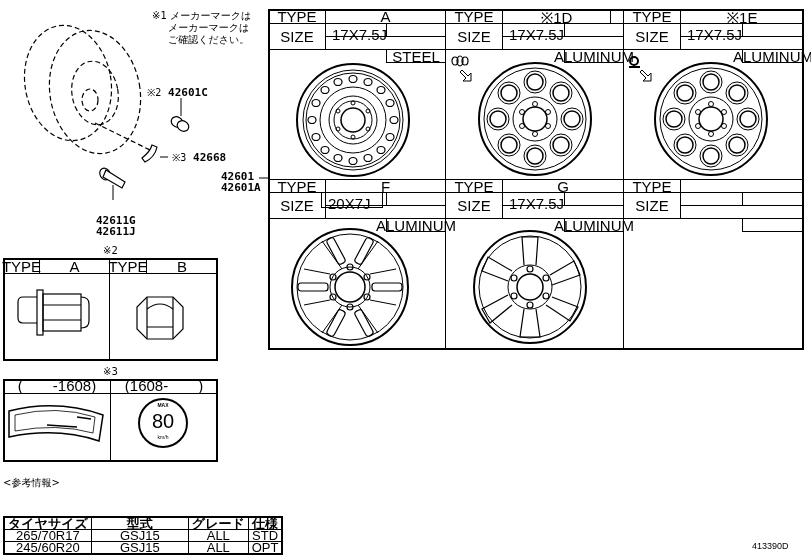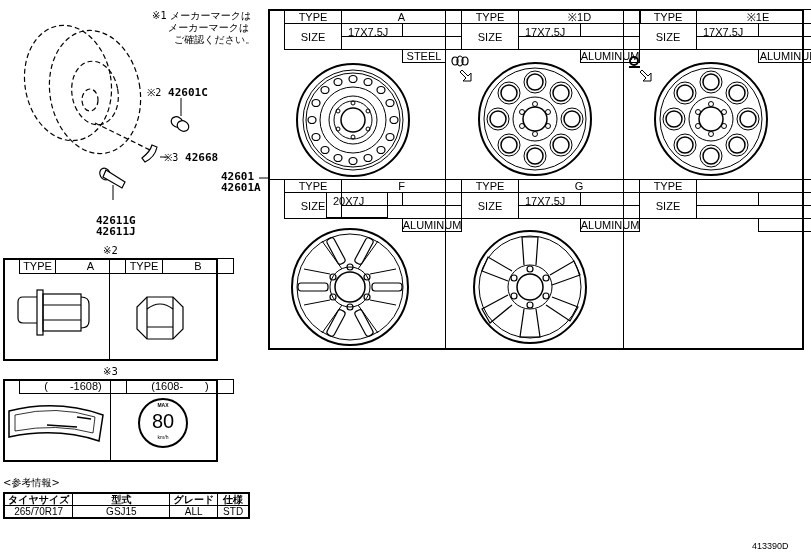--- a/index.html
+++ b/index.html
@@ -1,24 +1,24 @@
 <!DOCTYPE html>
 <html><head>
 <meta charset="utf-8">
 <style>
   html,body{margin:0;padding:0;background:#fff;}
   body{width:811px;height:560px;position:relative;overflow:hidden;font-family:"Liberation Sans",sans-serif;color:#000;}
   .abs{position:absolute;}
   .lbl{font-family:"DejaVu Sans Mono","Liberation Mono",monospace;font-weight:bold;font-size:11px;line-height:11px;white-space:nowrap;}
   .note{font-family:"DejaVu Sans",sans-serif;font-size:10px;line-height:12px;white-space:nowrap;}
-  .cell{position:absolute;border:1px solid #000;box-sizing:border-box;font-size:11px;display:flex;align-items:center;justify-content:center;white-space:nowrap;margin-left:16px;}
+  .cell{position:absolute;border:1px solid #000;box-sizing:border-box;font-size:15px;display:flex;align-items:center;justify-content:center;white-space:nowrap;}
   .cell.left{justify-content:flex-start;padding-left:6px;align-items:flex-start;padding-top:2px;}
   .box{position:absolute;border:1px solid #000;box-sizing:border-box;}
   svg{position:absolute;overflow:visible;}
-  table.ref{position:absolute;border-collapse:collapse;font-size:10px;}
+  table.ref{position:absolute;border-collapse:collapse;font-size:13px;margin-top:24px;}
   table.ref td{border:1px solid #000;padding:0 3px;text-align:center;height:11px;line-height:11px;white-space:nowrap;}
   table.ref{border:2px solid #000;}
 </style>
 </head>
 <body>
 
 <div>
   <svg width="811" height="560" style="left:0;top:0;">
     <g fill="none" stroke="#000" stroke-width="1.2" stroke-dasharray="5,3">
       <ellipse cx="68" cy="83" rx="43" ry="58" transform="rotate(-10 68 83)"></ellipse>
@@ -43,28 +43,28 @@
     </g>
     <line x1="113" y1="185" x2="113" y2="200" stroke="#000" stroke-width="1"></line>
 
     <line x1="259" y1="178" x2="268" y2="178" stroke="#000" stroke-width="1"></line>
   </svg>
 
   <div class="abs note" style="left:152px;top:10px;">
     <span>※1</span>
     <span>メーカーマークは</span><br>
     <span style="margin-left:16px">メーカーマークは</span><br>
-    <span style="margin-left:22px">ご確認ください。</span>
+    <span style="margin-left:16px">ご確認ください。</span>
   </div>
 
   <div class="abs lbl" style="left:147px;top:87px;">
     <span style="font-weight:normal;font-size:10px">※2</span>
     <span>42601C</span>
   </div>
-  <div class="abs lbl" style="left:164px;top:152px;">
+  <div class="abs lbl" style="left:172px;top:152px;">
     <span style="font-weight:normal;font-size:10px">※3</span>
     <span>42668</span>
   </div>
   <div class="abs lbl" style="left:96px;top:215px;">
     <div>42611G</div>
     <div>42611J</div>
   </div>
   <div class="abs lbl" style="left:221px;top:171px;">
     <div>42601</div>
     <div>42601A</div>
@@ -73,21 +73,21 @@
 
 <div class="box" style="left:268px;top:9px;width:536px;height:341px;border-width:2px;"></div>
 
 <div>
   <div class="cell" style="left:268px;top:9px;width:58px;height:15px;">TYPE</div>
   <div class="cell" style="left:325px;top:9px;width:121px;height:15px;">A</div>
   <div class="cell" style="left:268px;top:23px;width:58px;height:27px;">SIZE</div>
   <div class="cell left" style="left:325px;top:23px;width:62px;height:14px;">17X7.5J</div>
   <div class="cell" style="left:386px;top:23px;width:60px;height:14px;"></div>
   <div class="cell" style="left:325px;top:36px;width:121px;height:14px;"></div>
-  <div class="cell" style="left:386px;top:49px;width:44px;height:14px;">STEEL</div>
+  <div class="cell" style="left:386px;top:49px;width:60px;height:14px;">STEEL</div>
   <svg width="120" height="120" style="left:296px;top:63px;">
     <g fill="none" stroke="#000">
       <circle cx="57" cy="57" r="56" stroke-width="2"></circle>
       <circle cx="57" cy="57" r="50"></circle>
       <circle cx="57" cy="57" r="47"></circle>
       <circle cx="57" cy="57" r="33"></circle>
       <circle cx="57" cy="57" r="24"></circle>
       <circle cx="57" cy="57" r="19"></circle>
       <circle cx="57" cy="57" r="12" stroke-width="1.5"></circle>
       <g stroke-width="1.2">
@@ -115,21 +115,21 @@
           <circle cx="57" cy="74" r="2"></circle>
           <circle cx="42" cy="66" r="2"></circle>
           <circle cx="42" cy="48" r="2"></circle>
         </g>
     </g>
   </svg>
 </div>
 
 <div>
   <div class="cell" style="left:445px;top:9px;width:58px;height:15px;">TYPE</div>
-  <div class="cell" style="left:502px;top:9px;width:123px;height:15px;">※1D</div>
+  <div class="cell" style="left:502px;top:9px;width:109px;height:15px;">※1D</div>
   <div class="cell" style="left:445px;top:23px;width:58px;height:27px;">SIZE</div>
   <div class="cell left" style="left:502px;top:23px;width:63px;height:14px;">17X7.5J</div>
   <div class="cell" style="left:564px;top:23px;width:60px;height:14px;"></div>
   <div class="cell" style="left:502px;top:36px;width:122px;height:14px;"></div>
   <div class="cell" style="left:564px;top:49px;width:60px;height:14px;">ALUMINUM</div>
   <svg width="30" height="30" style="left:450px;top:55px;">
     <g fill="none" stroke="#000" stroke-width="1.2">
         <ellipse cx="5" cy="6" rx="3" ry="4"></ellipse>
         <ellipse cx="10" cy="6" rx="3" ry="5"></ellipse>
         <ellipse cx="15" cy="6" rx="3" ry="4"></ellipse>
@@ -218,21 +218,21 @@
           <circle cx="44" cy="50" r="2.5"></circle>
       </g>
     </g>
   </svg>
 </div>
 
 <div>
   <div class="cell" style="left:268px;top:179px;width:58px;height:14px;">TYPE</div>
   <div class="cell" style="left:325px;top:179px;width:121px;height:14px;">F</div>
   <div class="cell" style="left:268px;top:192px;width:58px;height:27px;">SIZE</div>
-  <div class="cell left" style="left:310px;top:192px;width:62px;height:26px;text-align:center;">20X7J</div>
+  <div class="cell left" style="left:321px;top:192px;width:62px;height:16px;text-align:center;">20X7J</div>
   <div class="cell" style="left:386px;top:192px;width:60px;height:14px;"></div>
   <div class="cell" style="left:325px;top:205px;width:121px;height:14px;"></div>
   <div class="cell" style="left:386px;top:218px;width:60px;height:14px;">ALUMINUM</div>
   <svg width="120" height="120" style="left:292px;top:229px;">
     <g fill="none" stroke="#000">
       <circle cx="58" cy="58" r="58" stroke-width="2"></circle>
       <circle cx="58" cy="58" r="53"></circle>
       <circle cx="58" cy="58" r="15" stroke-width="1.5"></circle>
       <circle cx="58" cy="58" r="20"></circle>
       <g stroke-width="1.2">
@@ -357,16 +357,22 @@
     <td style="width:90px;font-weight:bold">型式</td>
     <td style="width:37px;font-weight:bold">グレード</td>
     <td style="width:24px;font-weight:bold">仕様</td>
   </tr>
   <tr>
     <td>265/70R17</td>
     <td>GSJ15</td>
     <td>ALL</td>
     <td>STD</td>
   </tr>
+  <tr>
+    <td>245/60R20</td>
+    <td>GSJ15</td>
+    <td>ALL</td>
+    <td>OPT</td>
+  </tr>
 </tbody>
   </table>
 
 <div class="abs" style="left:752px;top:541px;font-size:9px;">413390D</div>
 
 </body></html>

